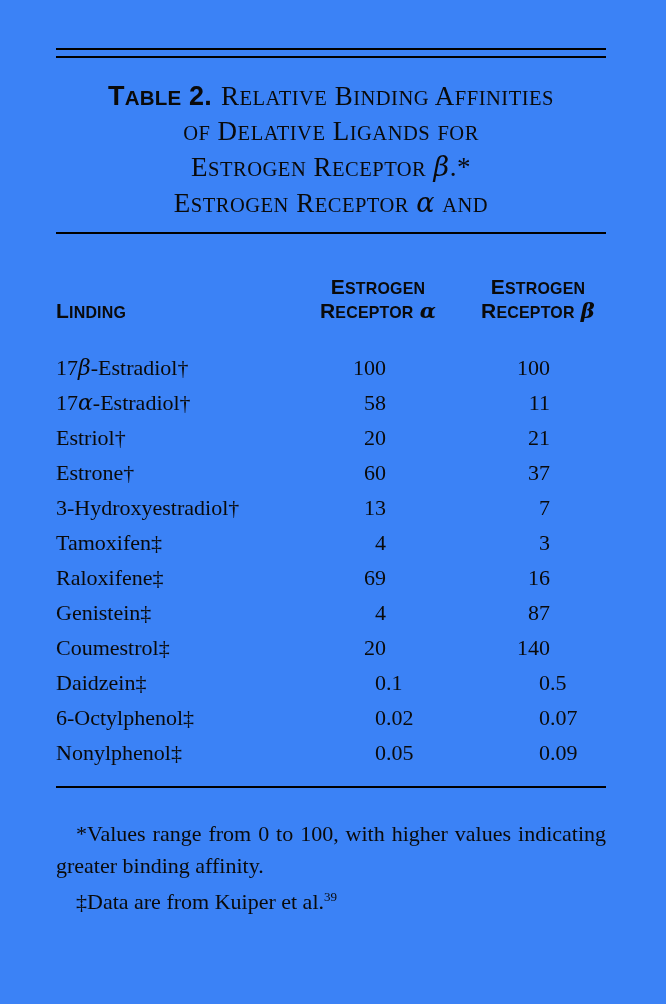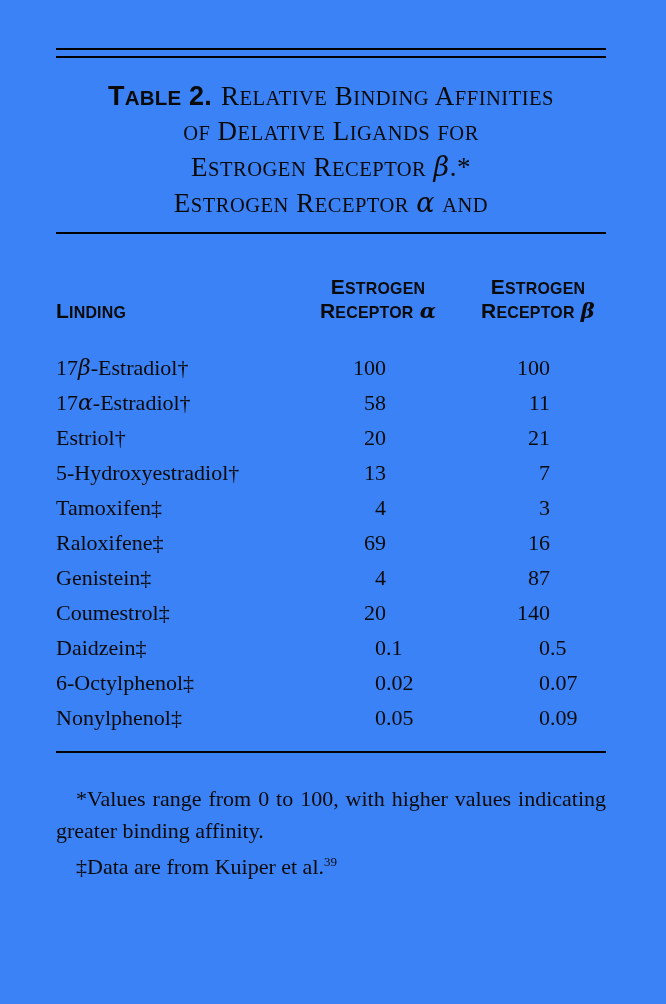--- a/index.html
+++ b/index.html
@@ -102,21 +102,26 @@
             <td class="c1">17<span class="greek">α</span>-Estradiol†</td>
             <td class="c2"><span class="dint">58</span><span></span></td>
             <td class="c3"><span class="dint">11</span><span></span></td>
           </tr>
           <tr>
             <td class="c1">Estriol†</td>
             <td class="c2"><span class="dint">20</span><span></span></td>
             <td class="c3"><span class="dint">21</span><span></span></td>
           </tr>
           <tr>
-            <td class="c1">5-Hydroxyestradiol†</td>
+            <td class="c1">Estrone†</td>
+            <td class="c2"><span class="dint">60</span><span></span></td>
+            <td class="c3"><span class="dint">37</span><span></span></td>
+          </tr>
+          <tr>
+            <td class="c1">3-Hydroxyestradiol†</td>
             <td class="c2"><span class="dint">13</span><span></span></td>
             <td class="c3"><span class="dint">7</span><span></span></td>
           </tr>
           <tr>
             <td class="c1">Tamoxifen‡</td>
             <td class="c2"><span class="dint">4</span><span></span></td>
             <td class="c3"><span class="dint">3</span><span></span></td>
           </tr>
           <tr>
             <td class="c1">Raloxifene‡</td>

